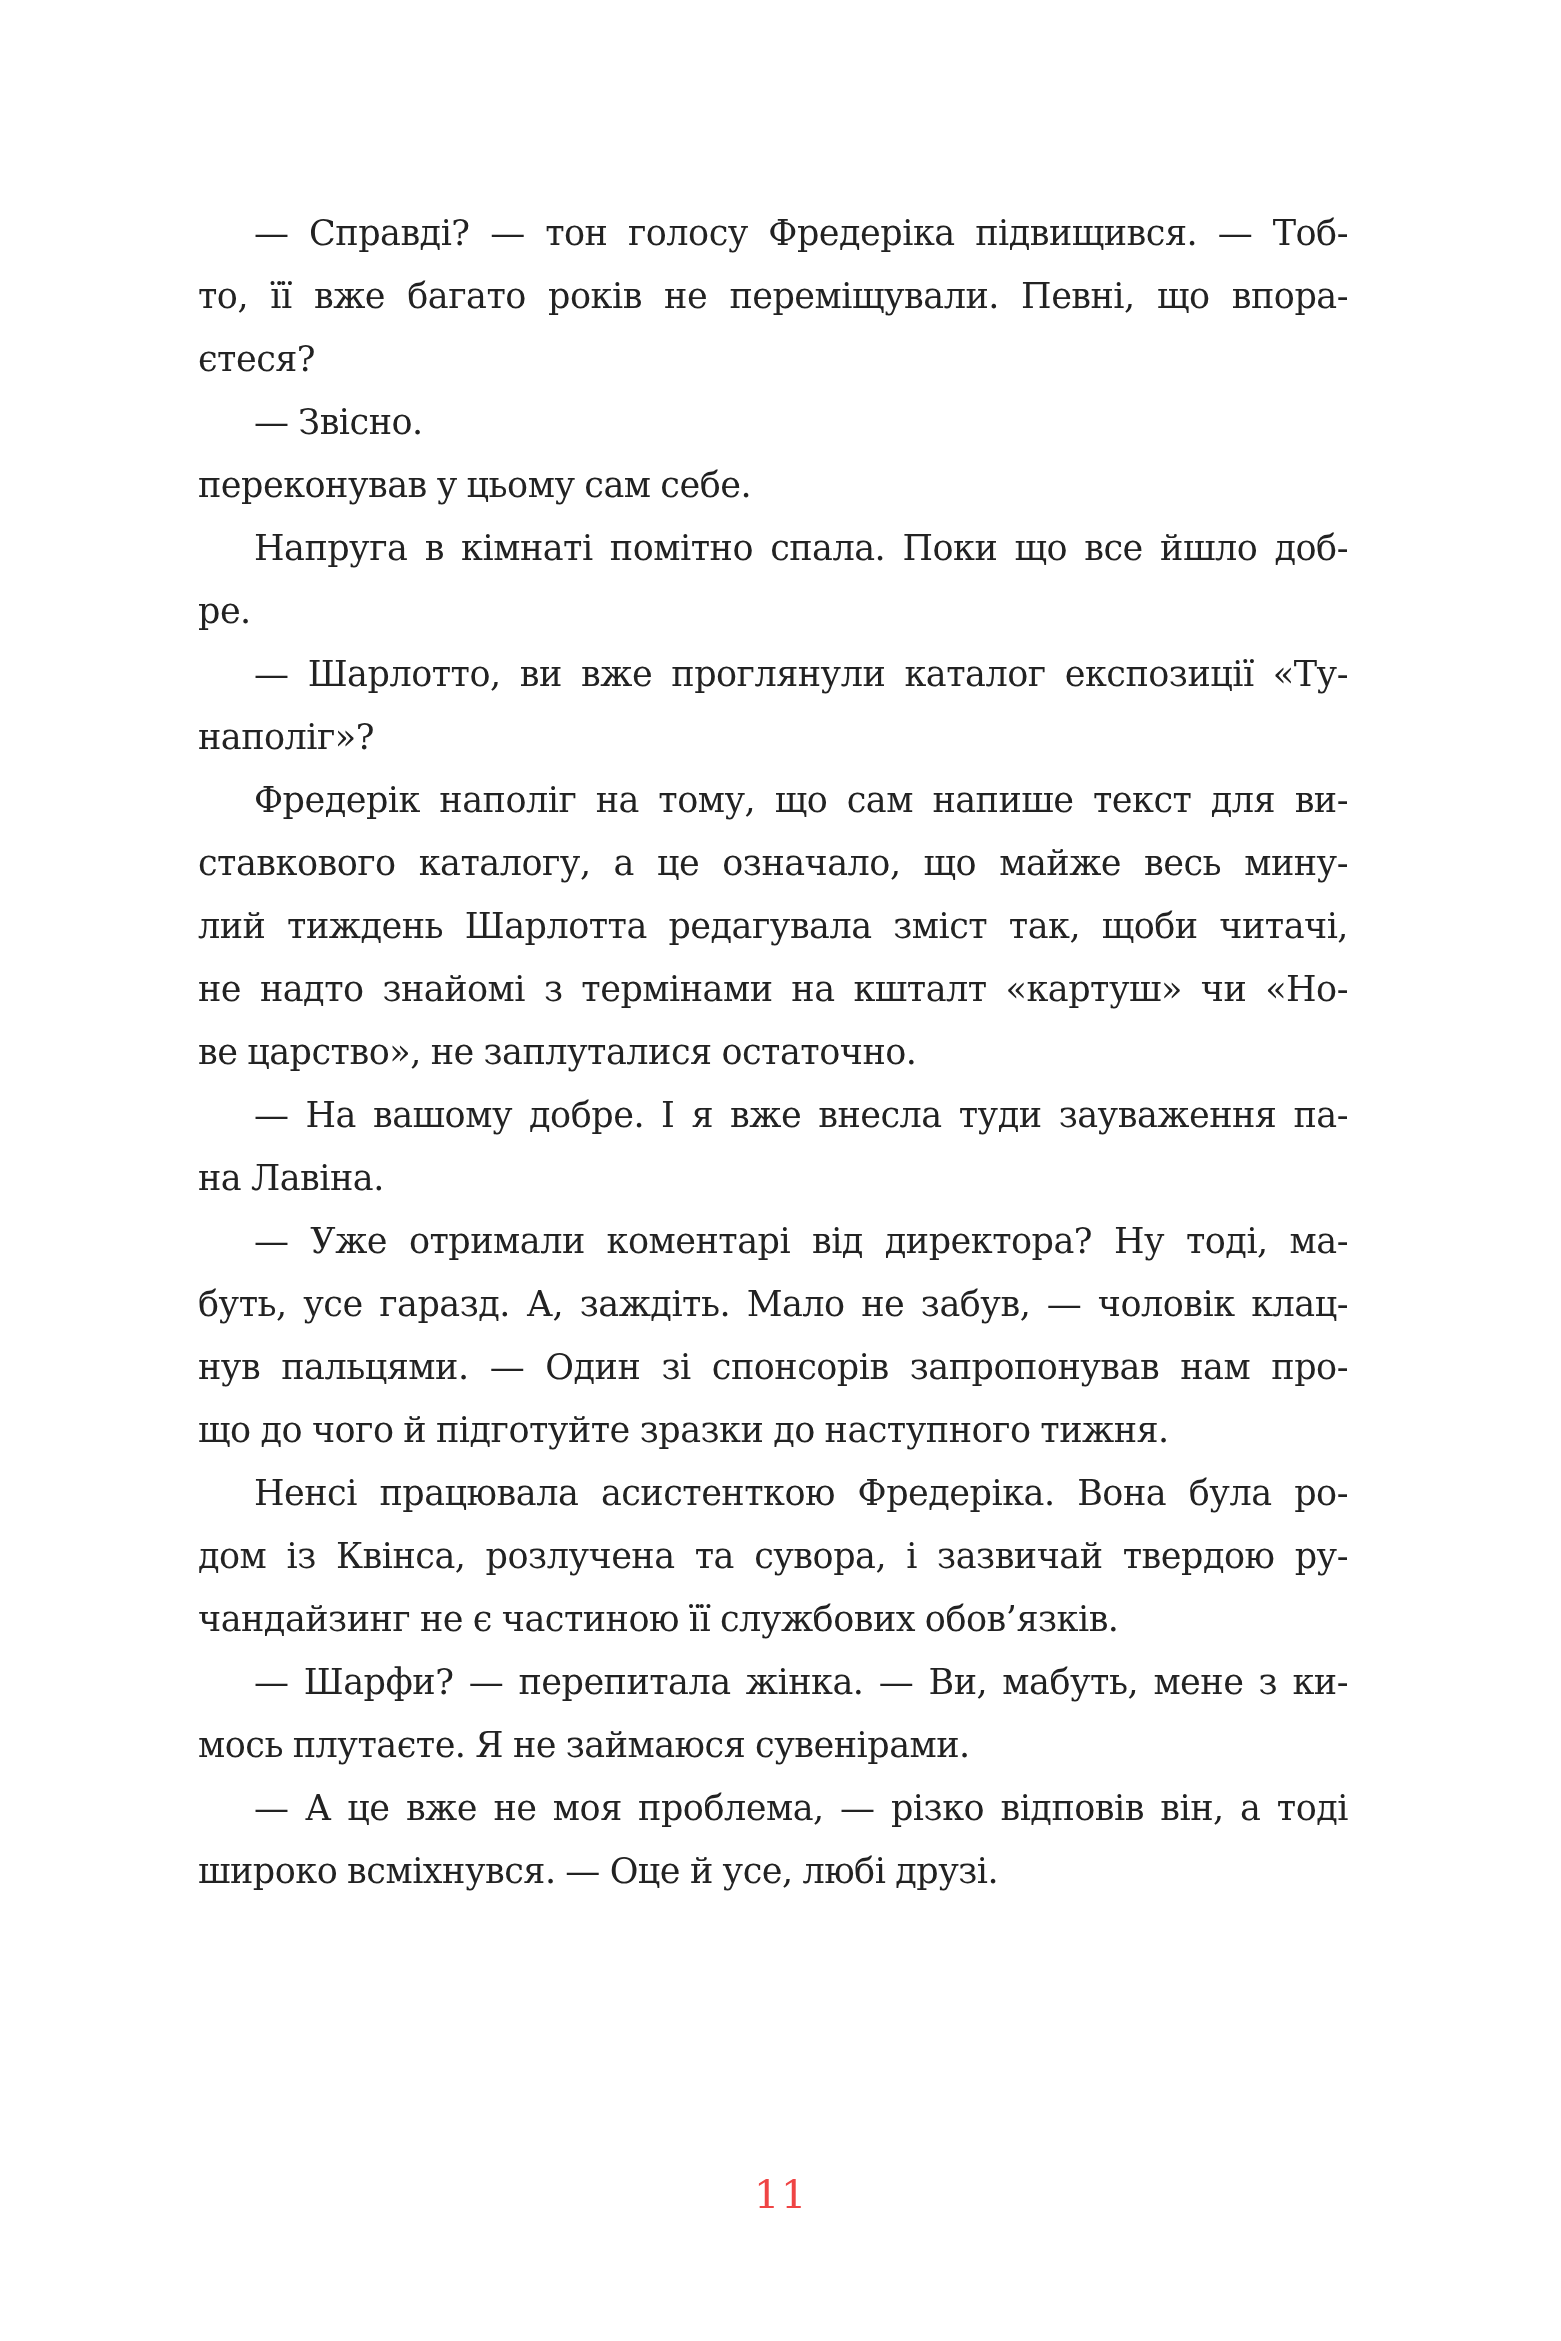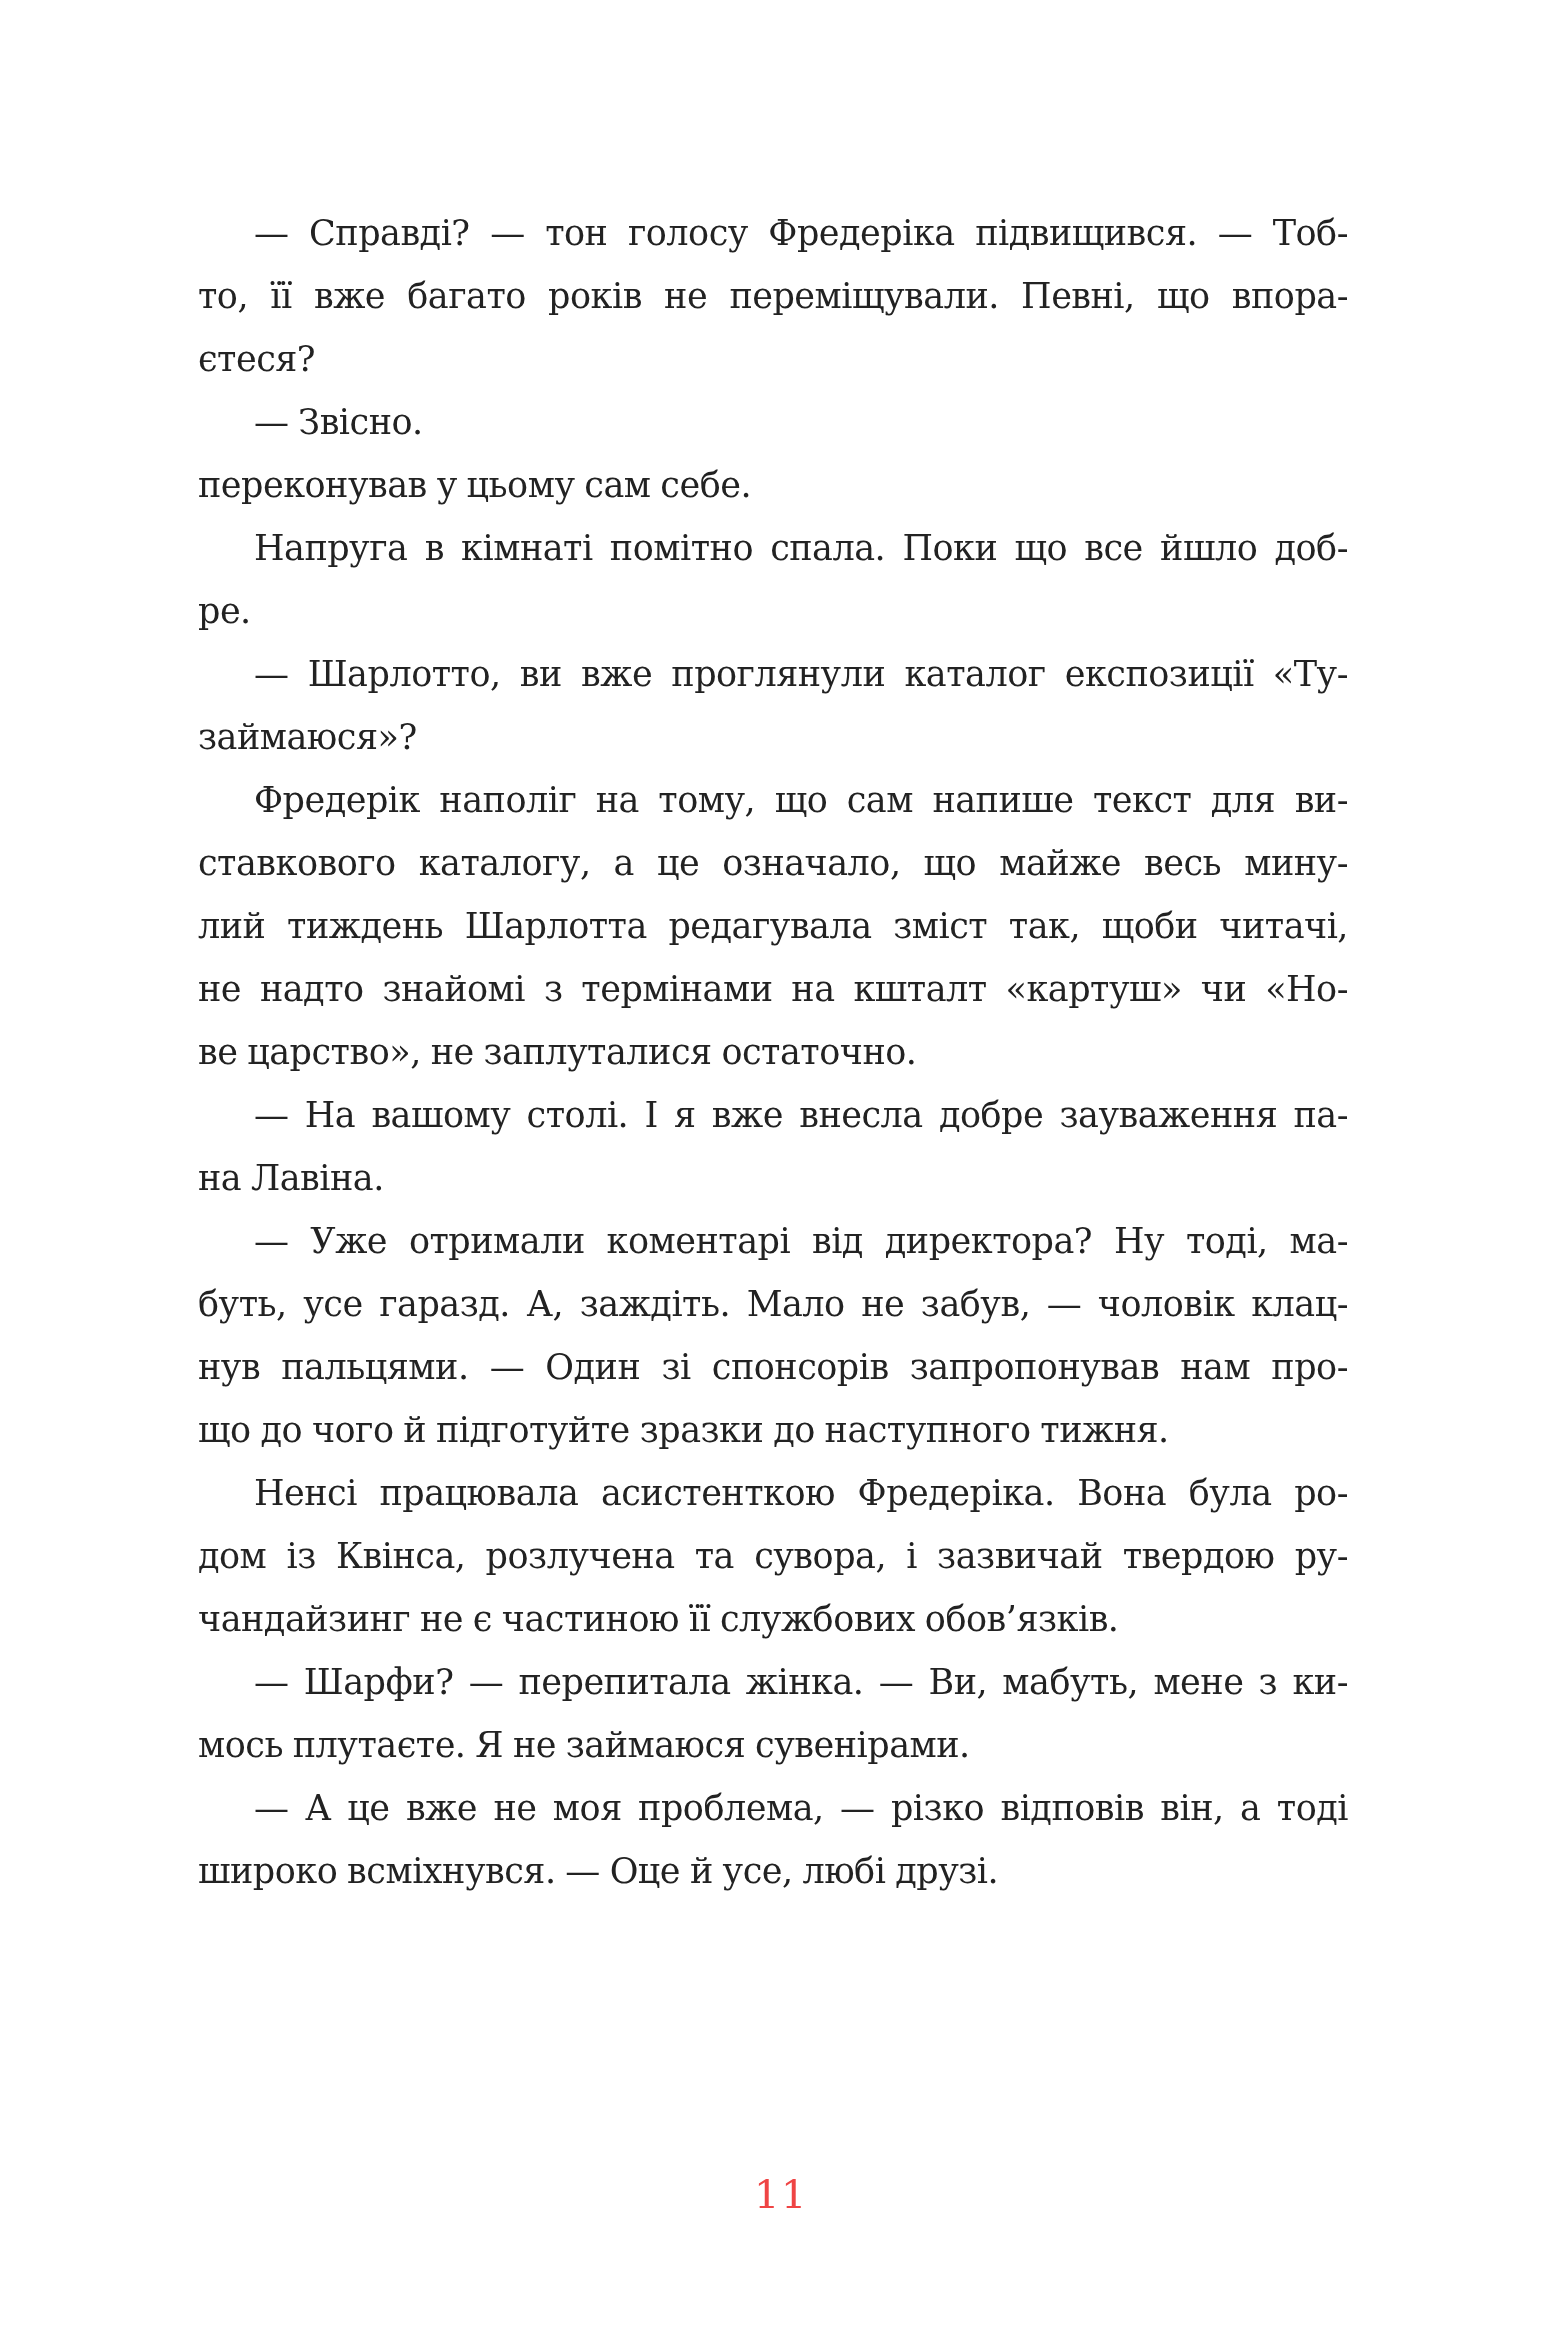--- a/index.html
+++ b/index.html
@@ -80,33 +80,33 @@
       <span class="line last">переконував у цьому сам себе.</span>
     </div>
 
     <div>
       <span class="line indent">Напруга в кімнаті помітно спала. Поки що все йшло доб-</span>
       <span class="line last">ре.</span>
     </div>
 
     <div>
       <span class="line indent">— Шарлотто, ви вже проглянули каталог експозиції «Ту-</span>
-      <span class="line last">займаюся»?</span>
+      <span class="line last">наполіг»?</span>
     </div>
 
     <div>
       <span class="line indent">Фредерік наполіг на тому, що сам напише текст для ви-</span>
       <span class="line">ставкового каталогу, а це означало, що майже весь мину-</span>
       <span class="line">лий тиждень Шарлотта редагувала зміст так, щоби читачі,</span>
       <span class="line">не надто знайомі з термінами на кшталт «картуш» чи «Но-</span>
       <span class="line last">ве царство», не заплуталися остаточно.</span>
     </div>
 
     <div>
-      <span class="line indent">— На вашому столі. І я вже внесла добре зауваження па-</span>
+      <span class="line indent">— На вашому добре. І я вже внесла туди зауваження па-</span>
       <span class="line last">на Лавіна.</span>
     </div>
 
     <div>
       <span class="line indent">— Уже отримали коментарі від директора? Ну тоді, ма-</span>
       <span class="line">буть, усе гаразд. А, заждіть. Мало не забув, — чоловік клац-</span>
       <span class="line">нув пальцями. — Один зі спонсорів запропонував нам про-</span>
       <span class="line last">що до чого й підготуйте зразки до наступного тижня.</span>
     </div>
 

